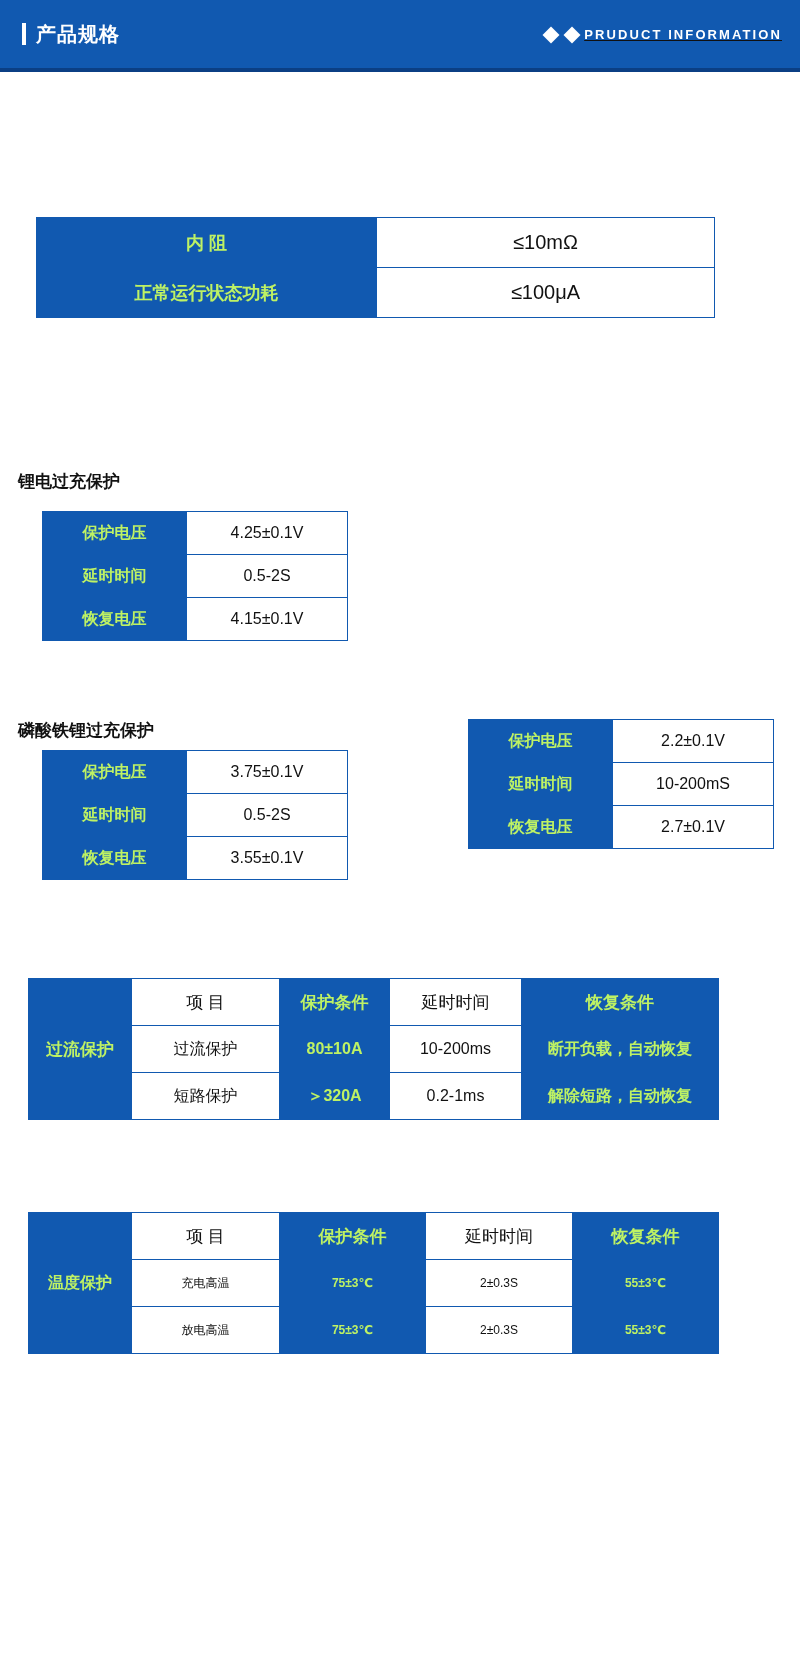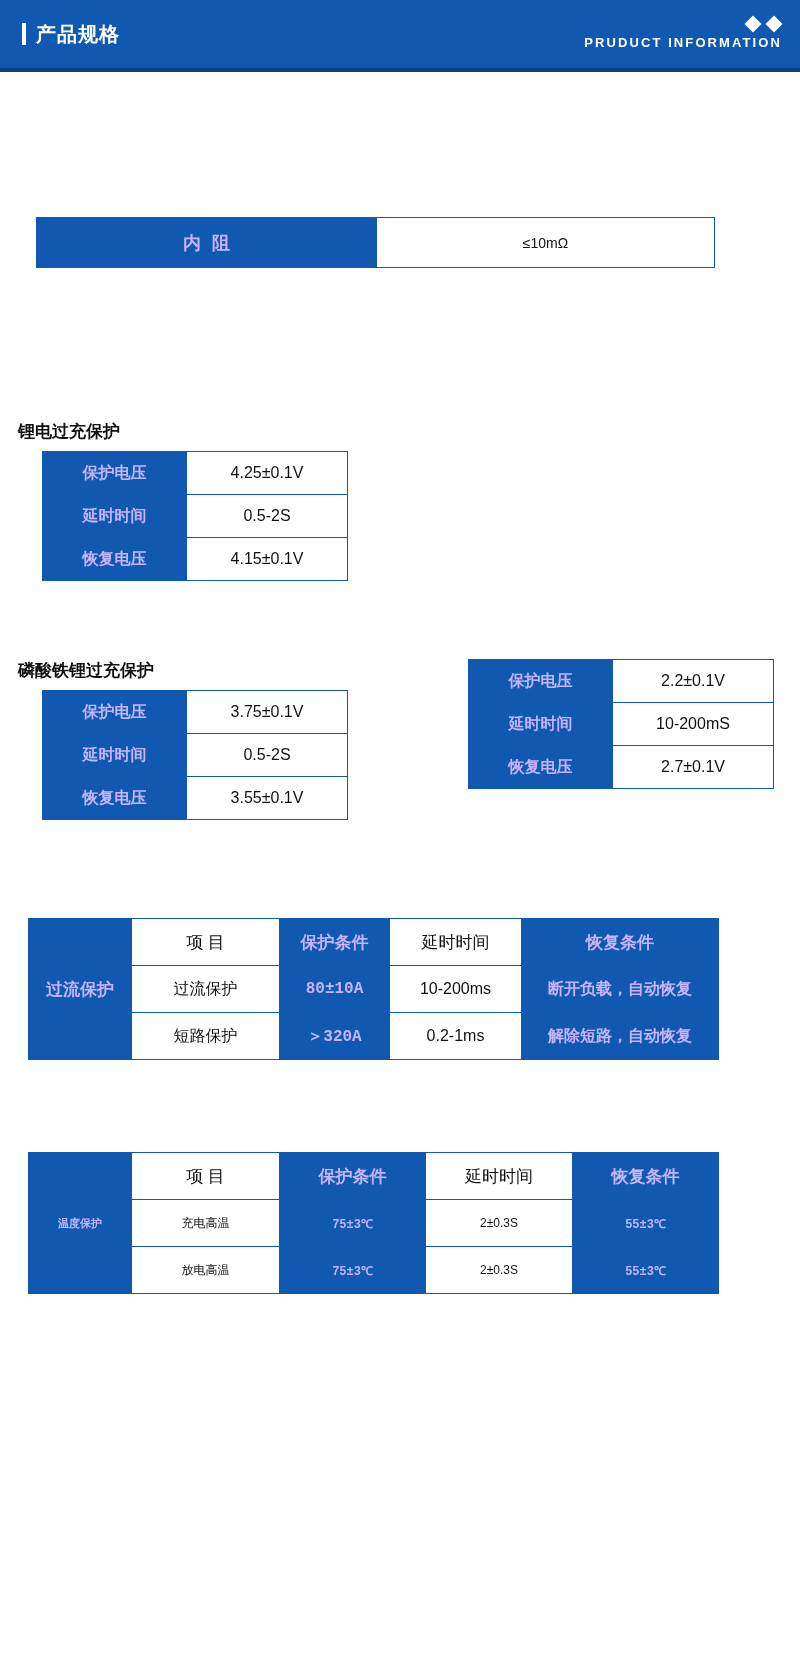--- a/index.html
+++ b/index.html
@@ -38,25 +38,26 @@
   }
   .header-title {
     color: #ffffff;
     font-size: 20px;
     font-weight: bold;
     letter-spacing: 1px;
   }
   .header-right {
     margin-left: auto;
     display: flex;
-    flex-direction: column;
+    flex-direction: row;
     align-items: flex-end;
     justify-content: center;
     gap: 4px;
     padding-right: 4px;
+    text-decoration: underline;
   }
   .diamonds {
     display: flex;
     gap: 9px;
     margin-bottom: 1px;
     padding-right: 2px;
   }
   .diamond {
     width: 12px;
     height: 12px;
@@ -84,53 +85,52 @@
     border: 1px solid #1159b0;
     text-align: center;
     vertical-align: middle;
     font-size: 16px;
     color: #111;
     background: #ffffff;
     padding: 0;
   }
   td.blue {
     background: #1159b0;
-    color: #c4b5fd;
+    color: #bef264;
     font-weight: bold;
-    font-family: Liberation Mono, monospace;
   }
 
   
   .sec-main {
     margin: 145px 0 0 36px;
   }
   .sec-main table {
     width: 678px;
   }
   .sec-main td {
     height: 49px;
-    font-size: 14px;
+    font-size: 20px;
   }
   .sec-main td.blue {
     font-size: 18px;
   }
   .sec-main col.c1 { width: 340px; }
   .sec-main col.c2 { width: 338px; }
 
   
   .pair {
     display: flex;
     margin-left: 18px;
   }
   .pair .block:first-child { width: 410px; }
   .pair .block .cap {
     font-size: 17px;
     font-weight: bold;
     color: #111;
-    margin-bottom: 8px;
+    margin-bottom: 18px;
   }
   .pair .block table {
     width: 305px;
     margin-left: 24px;
   }
   .pair .block col.k { width: 144px; }
   .pair .block col.v { width: 161px; }
   .pair .block td {
     height: 42px;
     font-size: 16px;
@@ -159,21 +159,21 @@
     margin: 92px 0 0 28px;
   }
   .sec-temp table { width: 690px; }
   .sec-temp col.c1 { width: 103px; }
   .sec-temp col.c2 { width: 148px; }
   .sec-temp col.c3 { width: 146px; }
   .sec-temp col.c4 { width: 147px; }
   .sec-temp col.c5 { width: 146px; }
   .sec-temp td { height: 46px; font-size: 12px; }
   .sec-temp td.hdr { font-size: 17px; }
-  .sec-temp td.rowlbl { font-size: 11px; }
+  .sec-temp td.rowlbl { font-size: 16px; }
 
   .spacer-bottom { height: 170px; }
 </style>
 </head>
 <body>
 
 <div class="header">
   <div class="header-left">
     <span class="header-bar"></span>
     <span class="header-title">产品规格</span>
@@ -191,20 +191,24 @@
 <div class="sec-main">
   <table>
     <colgroup>
         <col class="c1">
         <col class="c2">
       </colgroup>
     <tbody>
       <tr>
         <td class="blue">内  阻</td>
         <td>≤10mΩ</td>
+      </tr>
+      <tr>
+        <td class="blue">正常运行状态功耗</td>
+        <td>≤100μA</td>
       </tr>
     </tbody>
   </table>
 </div>
 
 <div class="pair sec-pair1">
   <div class="block">
     <div class="cap">锂电过充保护</div>
     <table>
       <colgroup>

